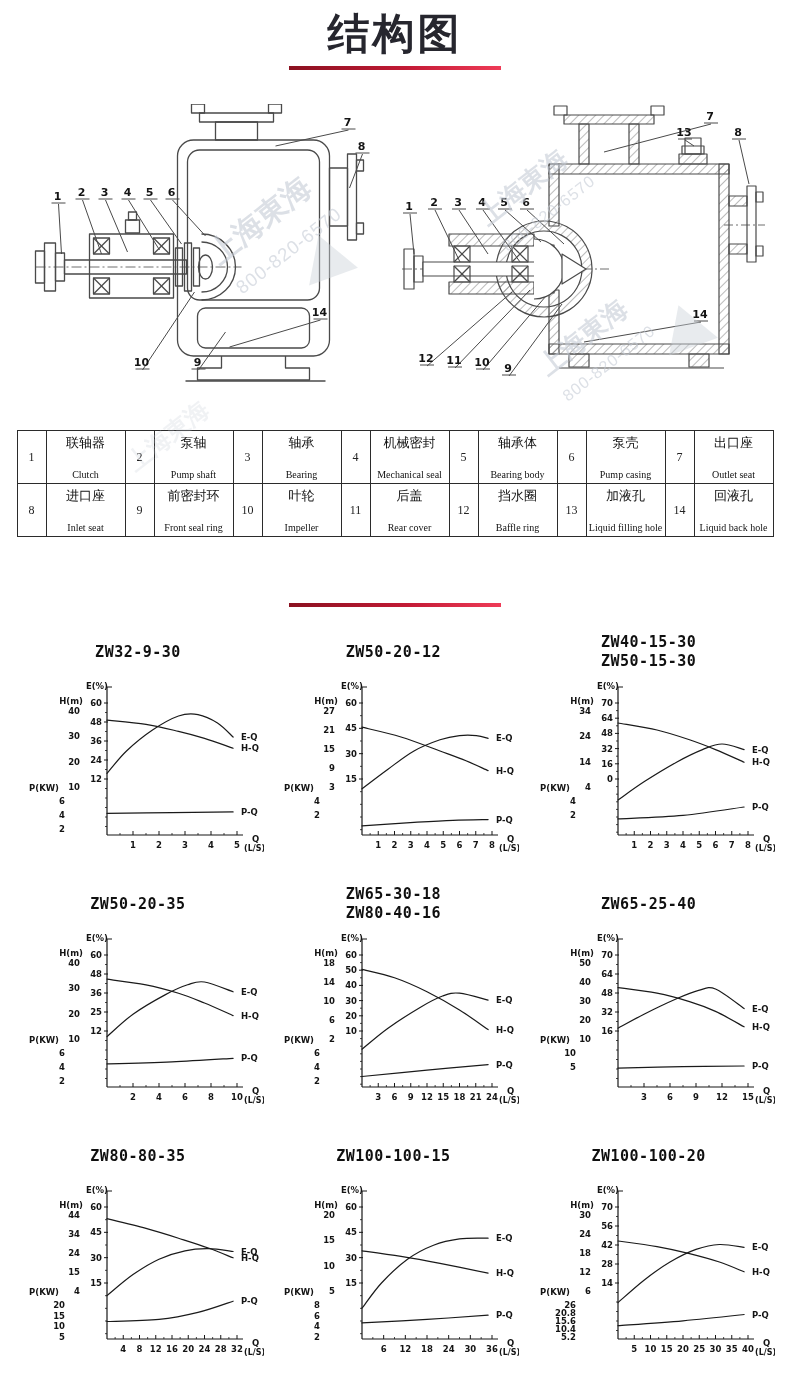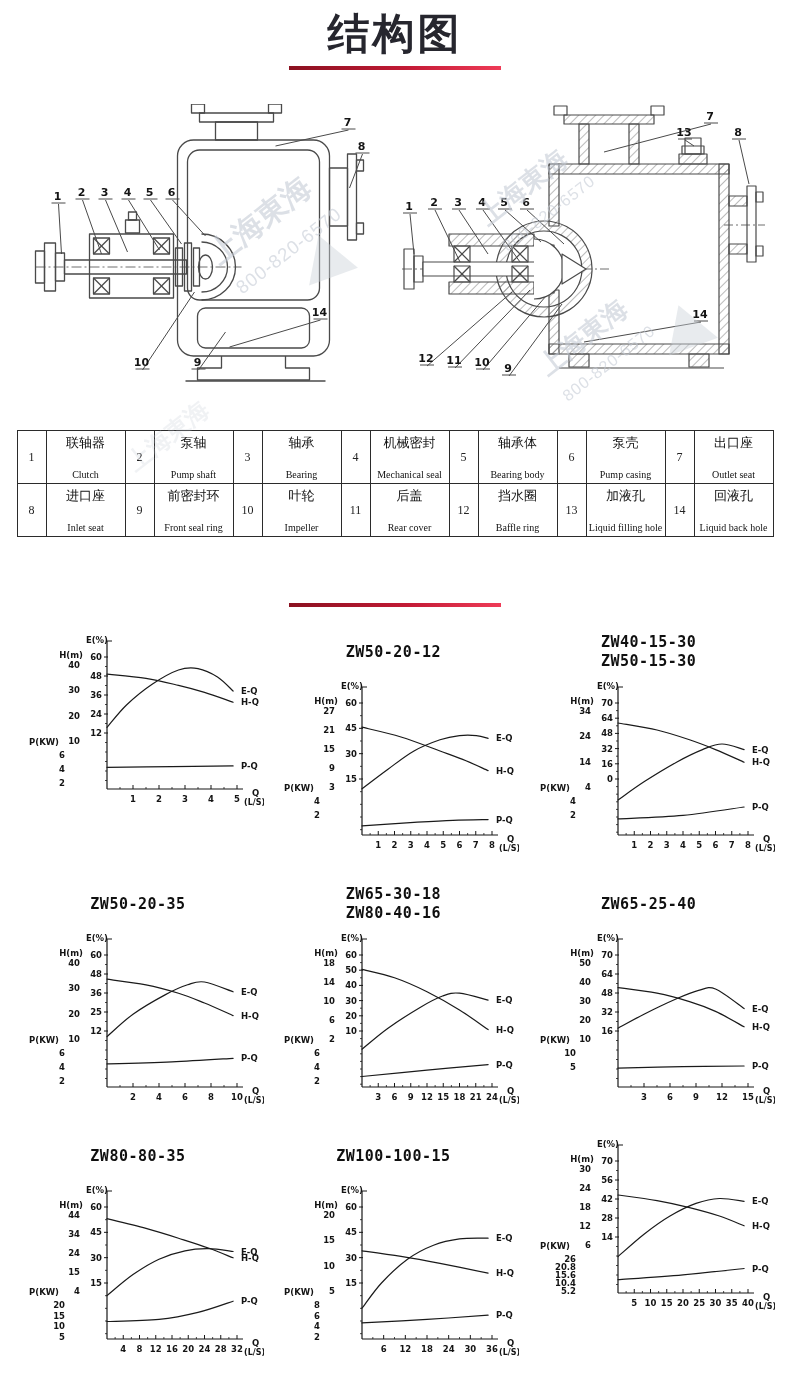--- a/index.html
+++ b/index.html
@@ -324,21 +324,23 @@
         </tr>
       </tbody>
   </table>
 </div>
 
 <div class="sec-head second">
   <div class="red-bar"></div>
 </div>
 
 <div class="charts" id="chartsGrid">
-    <div class="chart-cell"><svg width="252" height="196">
+    <div class="chart-cell"><div class="chart-title">
+        <div>ZW32-9-30</div>
+      </div><svg width="252" height="196">
         <line x1="95" y1="12" x2="95" y2="160" stroke="#161616" stroke-width="1.2"></line>
         <line x1="95" y1="12" x2="100" y2="12" stroke="#161616" stroke-width="1"></line>
         <line x1="95" y1="160" x2="231" y2="160" stroke="#161616" stroke-width="1.2"></line>
         <text x="96" y="14" text-anchor="end" font-size="8.5" font-weight="bold">E(%)</text>
         <text x="71" y="29" text-anchor="end" font-size="8.5" font-weight="bold">H(m)</text>
         <text x="47" y="116" text-anchor="end" font-size="8.5" font-weight="bold">P(KW)</text>
         <line x1="92" y1="28" x2="96" y2="28" stroke="#161616" stroke-width="1"></line>
         <line x1="93" y1="37.5" x2="95" y2="37.5" stroke="#161616" stroke-width="0.8"></line>
         <text x="90" y="31" text-anchor="end" font-size="8.5" font-weight="bold">60</text>
         <line x1="92" y1="47" x2="96" y2="47" stroke="#161616" stroke-width="1"></line>
@@ -836,21 +838,23 @@
         <text x="225" y="173" text-anchor="middle" font-size="8.5" font-weight="bold">36</text>
         <text x="240" y="167" text-anchor="start" font-size="8.5" font-weight="bold">Q</text>
         <text x="232" y="176" text-anchor="start" font-size="8" font-weight="bold">(L/S)</text>
         <path d="M 95 129.2 C 98.3 125.0 106.9 112.2 114.5 104 C 122.1 95.8 131.8 86.5 140.5 80.2 C 149.2 73.9 157.8 69.6 166.5 66.19999999999999 C 175.2 62.8 183.4 61.1 192.5 59.900000000000006 C 201.6 58.7 216.3 59.3 221.1 59.2" fill="none" stroke="#1a1a1a" stroke-width="1.2" stroke-linecap="round"></path>
         <text x="229" y="62.2" text-anchor="start" font-size="8.5" font-weight="bold">E-Q</text>
         <path d="M 95 71.8 C 101.5 72.7 121.0 75.3 134 77.4 C 147.0 79.5 158.5 81.6 173 84.39999999999999 C 187.5 87.2 213.1 92.6 221.1 94.2" fill="none" stroke="#1a1a1a" stroke-width="1.2" stroke-linecap="round"></path>
         <text x="229" y="97.2" text-anchor="start" font-size="8.5" font-weight="bold">H-Q</text>
         <path d="M 95 143.9 C 105.8 143.3 139.0 141.7 160 140.4 C 181.0 139.1 210.9 136.9 221.1 136.2" fill="none" stroke="#1a1a1a" stroke-width="1.2" stroke-linecap="round"></path>
         <text x="229" y="139.2" text-anchor="start" font-size="8.5" font-weight="bold">P-Q</text>
       </svg></div>
-    <div class="chart-cell"><svg width="252" height="196">
+    <div class="chart-cell"><div class="chart-title">
+        <div>ZW100-100-20</div>
+      </div><svg width="252" height="196">
         <line x1="95" y1="12" x2="95" y2="160" stroke="#161616" stroke-width="1.2"></line>
         <line x1="95" y1="12" x2="100" y2="12" stroke="#161616" stroke-width="1"></line>
         <line x1="95" y1="160" x2="231" y2="160" stroke="#161616" stroke-width="1.2"></line>
         <text x="96" y="14" text-anchor="end" font-size="8.5" font-weight="bold">E(%)</text>
         <text x="71" y="29" text-anchor="end" font-size="8.5" font-weight="bold">H(m)</text>
         <text x="47" y="116" text-anchor="end" font-size="8.5" font-weight="bold">P(KW)</text>
         <line x1="92" y1="28" x2="96" y2="28" stroke="#161616" stroke-width="1"></line>
         <line x1="93" y1="37.5" x2="95" y2="37.5" stroke="#161616" stroke-width="0.8"></line>
         <text x="90" y="31" text-anchor="end" font-size="8.5" font-weight="bold">70</text>
         <line x1="92" y1="47" x2="96" y2="47" stroke="#161616" stroke-width="1"></line>

